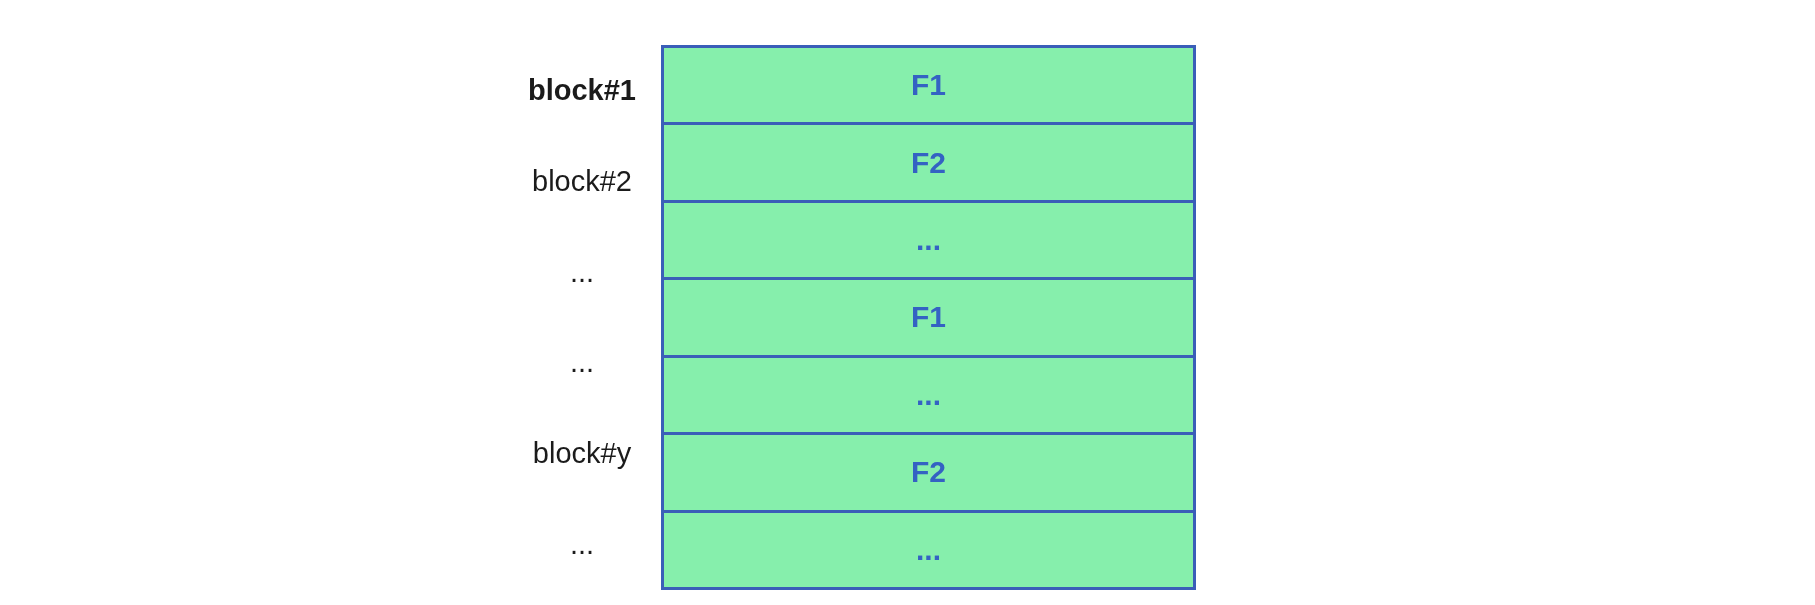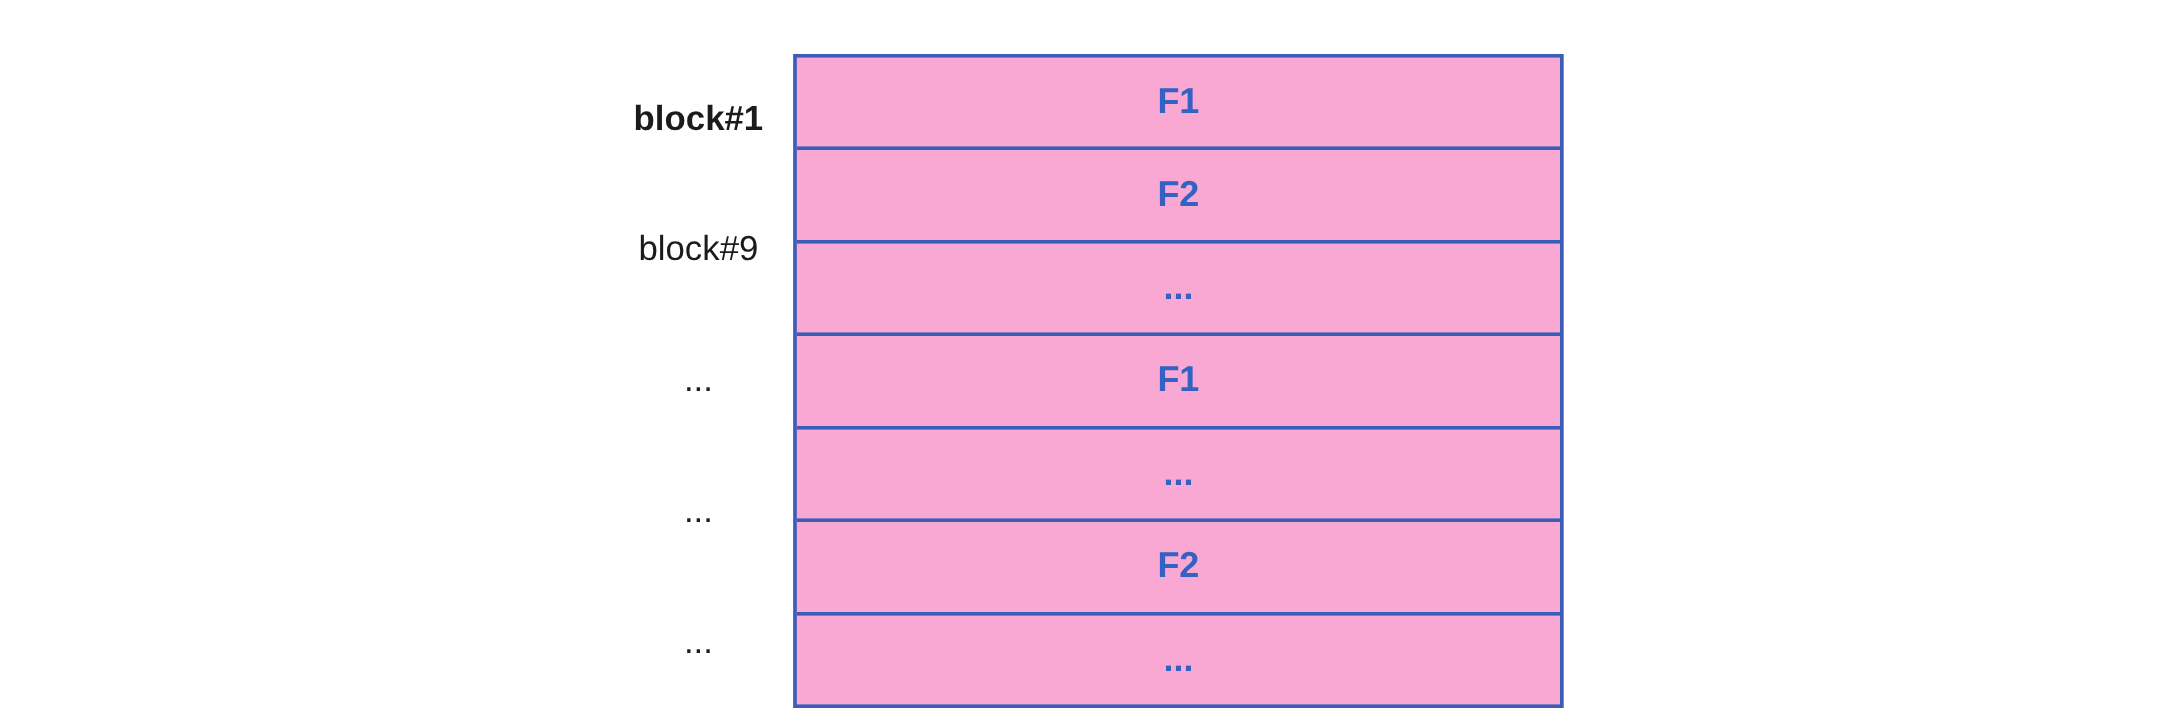--- a/index.html
+++ b/index.html
@@ -32,27 +32,27 @@
     font-size: 29px;
     line-height: 1;
     color: var(--label-color, #1b1b1b);
     white-space: nowrap;
   }
   .label-cell.bold { font-weight: 700; }
   .blocks-table {
     position: absolute;
     left: 661px;
     top: 45px;
-    width: 642px;
+    width: 535px;
     height: 545px;
     box-sizing: border-box;
     border: 3px solid var(--border-color, #3A5EB8);
     display: flex;
     flex-direction: column;
-    background: #f9a8d4;
+    background: #86efac;
   }
   .table-cell {
     flex: 1 1 0;
     display: flex;
     align-items: center;
     justify-content: center;
     font-size: 30px;
     line-height: 1;
     color: var(--cell-color, #3462C3);
     border-top: 3px solid var(--border-color, #3A5EB8);
@@ -60,23 +60,24 @@
   }
   .table-cell:first-child { border-top: none; }
   .table-cell.bold { font-weight: 700; }
 </style>
 </head>
 <body>
 
 <div class="canvas" style="--border-color: #3A5EB8; --cell-color: #3462C3; --label-color: #1b1b1b;">
   <div class="labels" id="labels">
       <div class="label-cell bold">block#1</div>
-      <div class="label-cell">block#9</div>
+      <div class="label-cell">block#2</div>
       <div class="label-cell">...</div>
       <div class="label-cell">...</div>
+      <div class="label-cell">block#y</div>
       <div class="label-cell">...</div>
     </div>
   <div class="blocks-table" id="table">
       <div class="table-cell bold">F1</div>
       <div class="table-cell">F2</div>
       <div class="table-cell">...</div>
       <div class="table-cell">F1</div>
       <div class="table-cell">...</div>
       <div class="table-cell">F2</div>
       <div class="table-cell">...</div>

